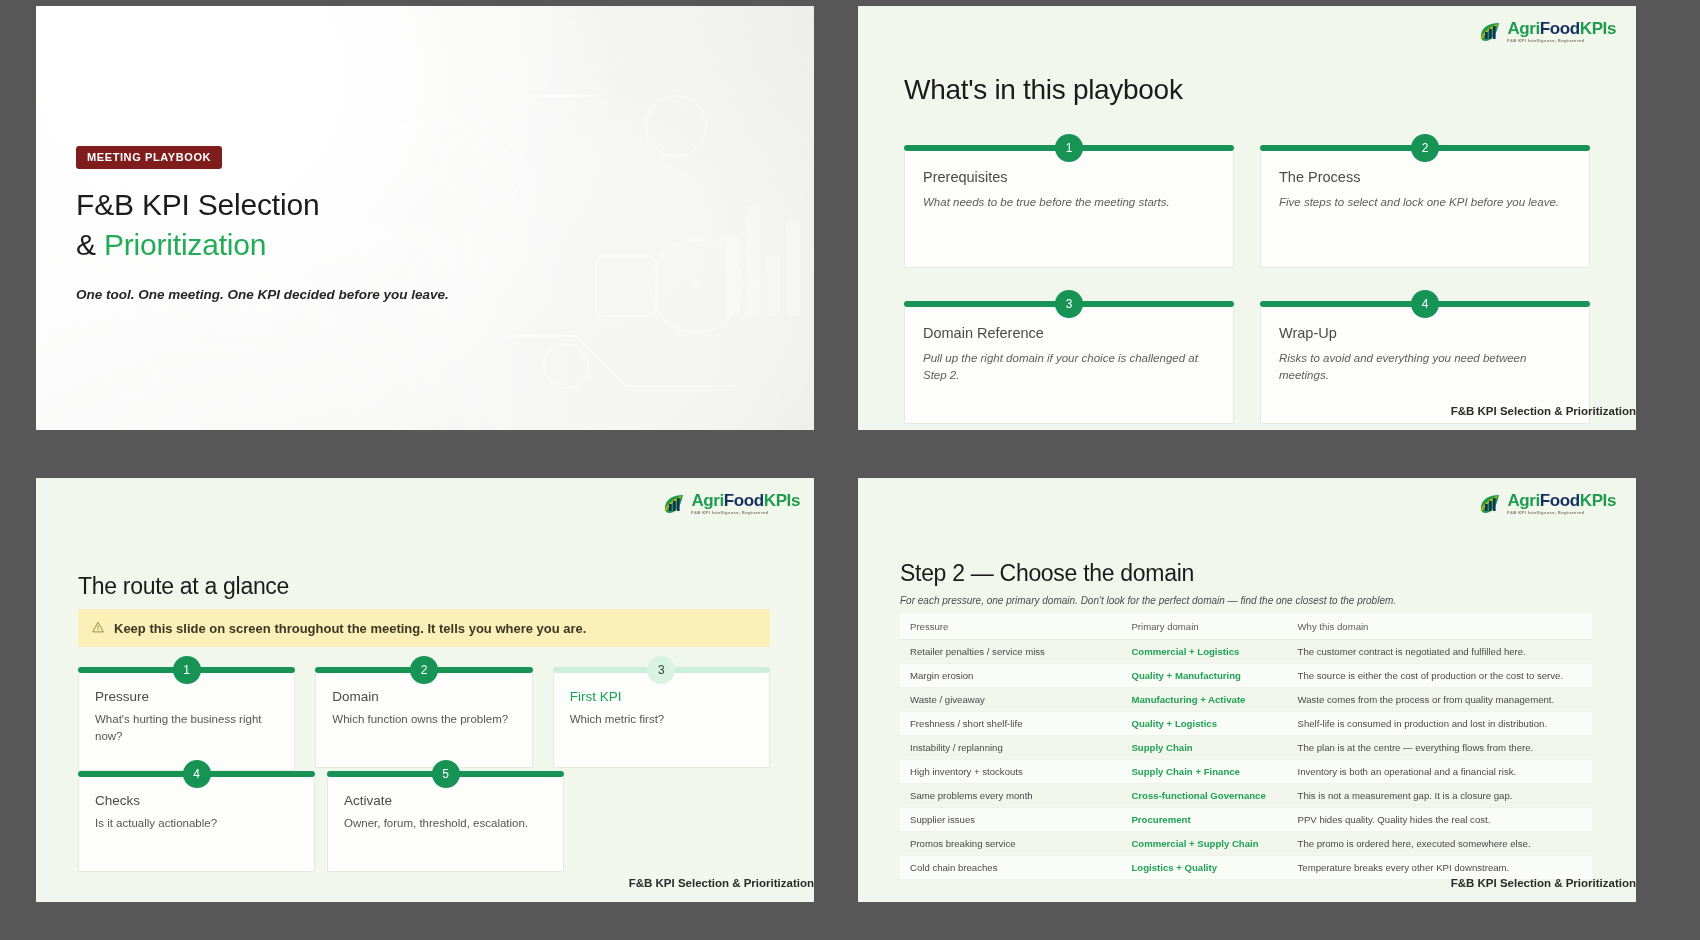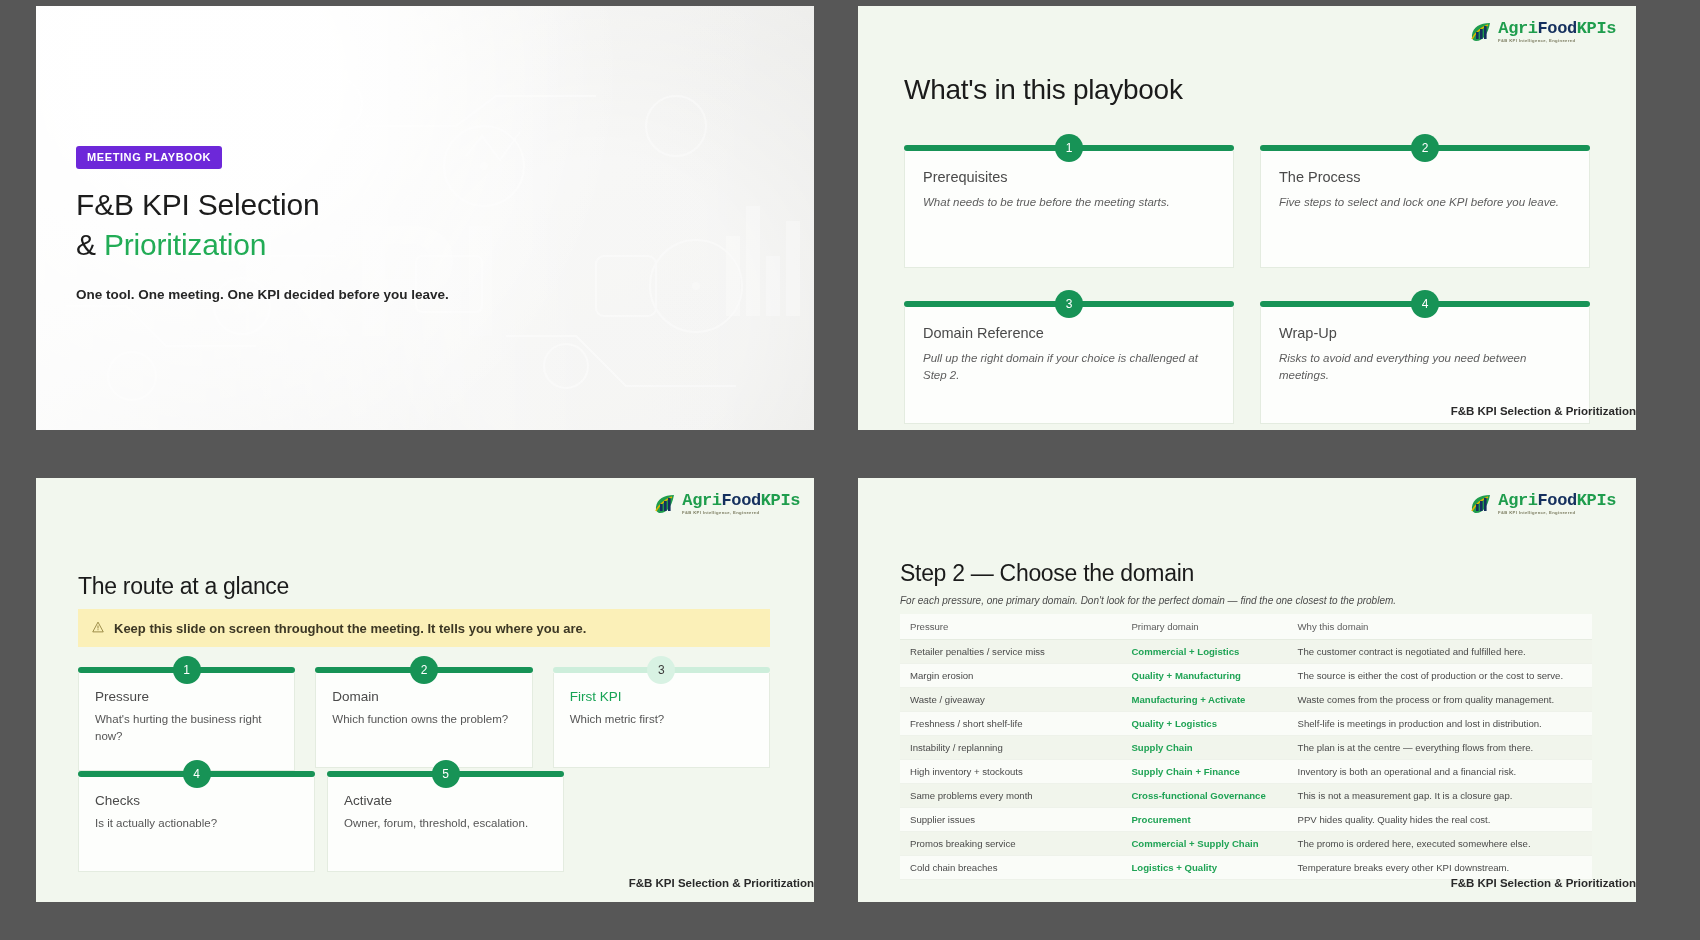--- a/index.html
+++ b/index.html
@@ -33,41 +33,41 @@
       radial-gradient(circle at 72% 72%, rgba(255,255,255,.55) 0 24%, rgba(255,255,255,0) 62%),
       linear-gradient(160deg,#f7f7f5 0%,#ececea 45%,#e6e6e3 100%);
   }
   .s1 .bg-art{position:absolute;inset:0;opacity:.5;}
   .s1 .scrim{
     position:absolute;inset:0;
     background:linear-gradient(90deg,rgba(255,255,255,.82) 0%,rgba(255,255,255,.55) 42%,rgba(255,255,255,.12) 70%,rgba(255,255,255,0) 100%);
   }
   .s1 .inner{position:absolute;left:40px;top:140px;right:40px;}
   .badge{
-    display:inline-block;background:#6d28d9;color:#fff;
+    display:inline-block;background:#7f1d1d;color:#fff;
     font-size:11px;font-weight:700;letter-spacing:.6px;
     padding:5px 11px 6px 11px;border-radius:3px;
   }
   .s1 h1{
     margin:16px 0 0 0;font-size:30px;line-height:1.34;
     font-weight:400;color:#1c1c1c;letter-spacing:-.2px;
   }
   .s1 h1 .accent{color:#22ac56;}
   .s1 .tagline{
-    margin-top:22px;font-size:13.5px;color:#262626;font-weight:600;
+    margin-top:22px;font-size:13.5px;font-style:italic;color:#262626;font-weight:600;
   }
 
   
   .logo{
     position:absolute;top:14px;right:20px;
     display:flex;align-items:center;gap:5px;
   }
   .logo .mark{width:24px;height:24px;position:relative;flex:0 0 auto;}
   .logo .wordwrap{display:flex;flex-direction:column;line-height:1;}
-  .logo .word{font-size:17px;font-weight:700;letter-spacing:-.4px;font-family:Liberation Mono, monospace;}
+  .logo .word{font-size:17px;font-weight:700;letter-spacing:-.4px;}
   .logo .w-agri{color:#1f9d4d;}
   .logo .w-food{color:#15305e;}
   .logo .w-kpis{color:#1f9d4d;}
   .logo .sub{
     font-size:4.1px;color:#7a7a5e;letter-spacing:.35px;margin-top:2px;
     font-weight:700;transform:scaleX(1.02);transform-origin:left;
   }
   .slide-foot{
     position:absolute;left:0;right:0;bottom:13px;text-align:right;
     font-size:11.5px;color:#2a2a2a;font-weight:700;
@@ -390,21 +390,21 @@
             <td>The source is either the cost of production or the cost to serve.</td>
           </tr>
           <tr>
             <td>Waste / giveaway</td>
             <td class="domain">Manufacturing + Activate</td>
             <td>Waste comes from the process or from quality management.</td>
           </tr>
           <tr>
             <td>Freshness / short shelf-life</td>
             <td class="domain">Quality + Logistics</td>
-            <td>Shelf-life is meetings in production and lost in distribution.</td>
+            <td>Shelf-life is consumed in production and lost in distribution.</td>
           </tr>
           <tr>
             <td>Instability / replanning</td>
             <td class="domain">Supply Chain</td>
             <td>The plan is at the centre — everything flows from there.</td>
           </tr>
           <tr>
             <td>High inventory + stockouts</td>
             <td class="domain">Supply Chain + Finance</td>
             <td>Inventory is both an operational and a financial risk.</td>

